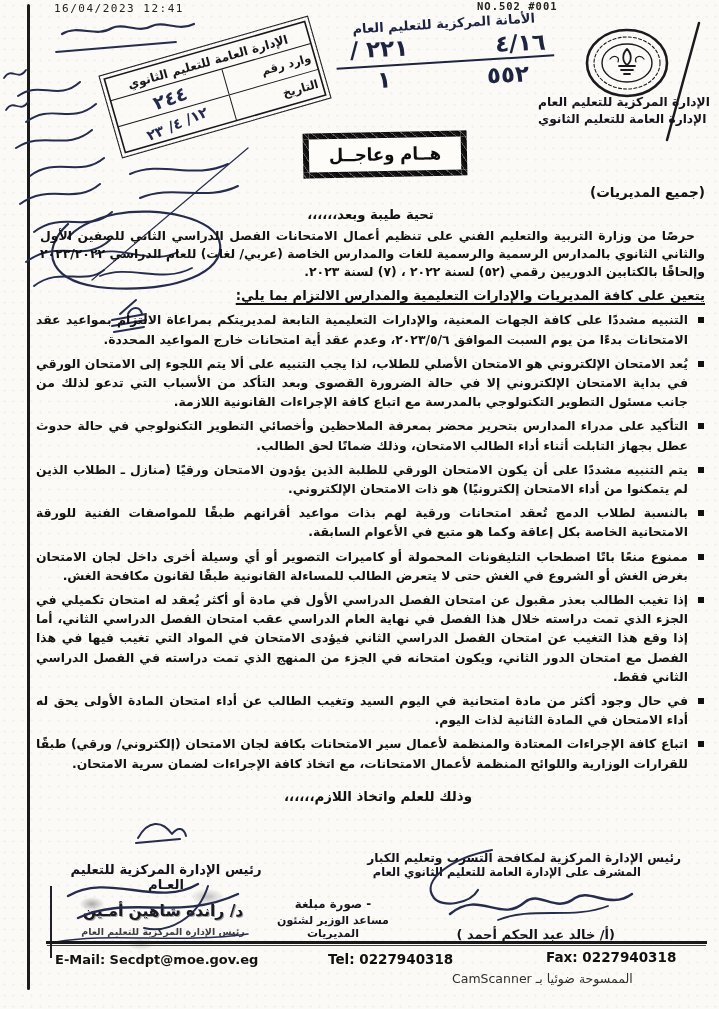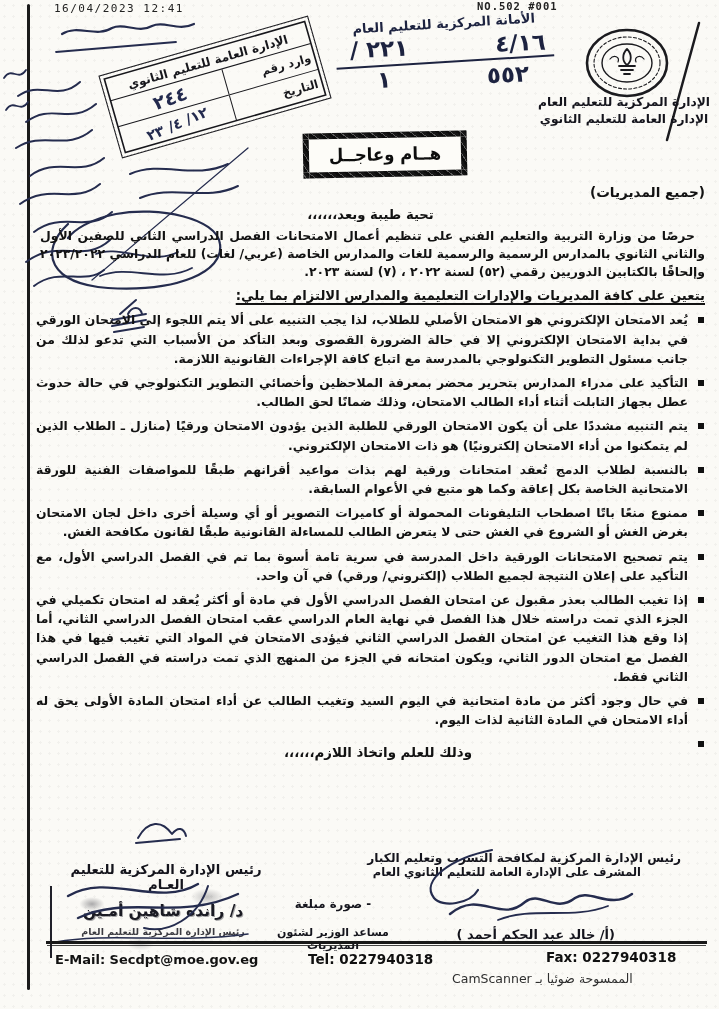--- a/index.html
+++ b/index.html
@@ -15,21 +15,21 @@
     background-size:9px 11px;
     color:#161616;
   }
   .mono{font-family:"DejaVu Sans Mono",monospace;}
   
   .edge-left{position:absolute;left:27px;top:4px;width:3px;height:986px;background:#1b1b1b;border-radius:2px;}
   
   .fax-dt{position:absolute;left:54px;top:2px;font-size:11px;font-weight:normal;letter-spacing:1.5px;color:#222;}
   .fax-pg{position:absolute;left:477px;top:0;font-size:10.5px;font-weight:bold;letter-spacing:1px;color:#222;}
   
-  .letterhead{position:absolute;left:538px;top:94px;width:172px;text-align:center;font-weight:bold;font-size:12.2px;line-height:17px;color:#14141c;}
+  .letterhead{position:absolute;left:538px;top:94px;width:172px;text-align:left;font-weight:bold;font-size:12.2px;line-height:17px;color:#14141c;}
   
   .registry{position:absolute;left:336px;top:16px;width:218px;transform:rotate(-2.5deg);color:#1d2340;}
   .reg-title{font-weight:bold;font-size:13px;text-align:center;transform:rotate(-1deg);}
   .reg-nums{display:flex;justify-content:space-between;align-items:flex-end;font-size:23px;font-weight:bold;padding:2px 8px 0 14px;}
   .reg-rule{height:0;border-top:2.5px solid #1d2340;margin-top:2px;transform:rotate(-1deg);}
   .reg-serialrow{display:flex;justify-content:space-between;font-size:23px;font-weight:bold;padding:1px 26px 0 40px;}
   
   .inc-stamp{
     position:absolute;left:106px;top:44px;width:216px;
     transform:rotate(-16deg);transform-origin:center;
@@ -73,25 +73,25 @@
   .sig-left-heading{position:absolute;left:58px;top:862px;width:216px;direction:rtl;text-align:center;font-size:13.2px;font-weight:bold;color:#14141c;}
   .stamp-left{position:absolute;left:50px;top:886px;width:222px;height:72px;direction:rtl;color:#1a1a22;border-left:2px solid #20202a;}
   .stamp-left::before{content:"";position:absolute;inset:0;background:
      radial-gradient(18px 10px at 18% 25%, rgba(20,20,30,.35), transparent 70%),
      radial-gradient(24px 12px at 70% 15%, rgba(20,20,30,.25), transparent 70%),
      radial-gradient(20px 10px at 40% 80%, rgba(20,20,30,.18), transparent 70%);}
   .stamp-name{font-size:15.5px;font-weight:bold;text-align:center;margin-top:16px;letter-spacing:1px;text-shadow:1px 1px 0 rgba(40,40,50,.4);}
   .stamp-title{font-size:9.5px;font-weight:bold;text-align:center;margin-top:6px;opacity:.85;}
   .cc-note{position:absolute;left:260px;top:897px;width:146px;direction:rtl;text-align:center;color:#15151d;}
   .cc-1{font-size:11.8px;font-weight:bold;}
-  .cc-2{font-size:11px;font-weight:bold;margin-top:15px;}
+  .cc-2{font-size:11px;font-weight:bold;margin-top:3px;}
   
   .footer-line{position:absolute;left:46px;right:12px;top:941px;height:2.5px;background:#191919;box-shadow:0 3px 0 -1px rgba(25,25,25,.8);}
   .f-email{position:absolute;left:55px;top:952px;font-size:13px;font-weight:bold;color:#121212;}
-  .f-tel{position:absolute;left:308px;top:951px;font-size:13.5px;font-weight:bold;color:#101010;}
+  .f-tel{position:absolute;left:328px;top:951px;font-size:13.5px;font-weight:bold;color:#101010;}
   .f-fax{position:absolute;left:546px;top:949px;font-size:13.5px;font-weight:bold;color:#101010;}
   .camscanner{position:absolute;left:452px;top:971px;font-size:12.5px;color:#2e2e2e;direction:rtl;}
   
   svg{position:absolute;overflow:visible;}
   .ink{stroke:#252c4e;fill:none;stroke-linecap:round;stroke-linejoin:round;}
   .blk{stroke:#1b1b1f;fill:none;stroke-linecap:round;}
 </style>
 </head>
 <body>
 
@@ -161,20 +161,24 @@
   </div>
 
   <div class="letter-body">
     <div class="addressee-row">
       <span>(جميع المديريات)</span>
     </div>
     <div class="greeting">تحية طيبة وبعد،،،،،،</div>
     <p class="intro">حرصًا من وزارة التربية والتعليم الفني على تنظيم أعمال الامتحانات الفصل الدراسي الثاني للصفين الأول والثاني الثانوي بالمدارس الرسمية والرسمية للغات والمدارس الخاصة (عربي/ لغات) للعام الدراسي ٢٠٢٣/٢٠٢٢ وإلحاقًا بالكتابين الدوريين رقمي (٥٢) لسنة ٢٠٢٢ ، (٧) لسنة ٢٠٢٣.</p>
     <div class="directive-heading">يتعين على كافة المديريات والإدارات التعليمية والمدارس الالتزام بما يلي:</div>
     <div class="directives">
+    <div class="directive">
+      <span class="bullet-sq"></span>
+      <span class="directive-text">التنبيه مشددًا على كافة الجهات المعنية، والإدارات التعليمية التابعة لمديريتكم بمراعاة الالتزام بمواعيد عقد الامتحانات بدءًا من يوم السبت الموافق ٢٠٢٣/٥/٦، وعدم عقد أية امتحانات خارج المواعيد المحددة.</span>
+    </div>
 
     <div class="directive">
       <span class="bullet-sq"></span>
       <span class="directive-text">يُعد الامتحان الإلكتروني هو الامتحان الأصلي للطلاب، لذا يجب التنبيه على ألا يتم اللجوء إلى الامتحان الورقي في بداية الامتحان الإلكتروني إلا في حالة الضرورة القصوى وبعد التأكد من الأسباب التي تدعو لذلك من جانب مسئول التطوير التكنولوجي بالمدرسة مع اتباع كافة الإجراءات القانونية اللازمة.</span>
     </div>
 
     <div class="directive">
       <span class="bullet-sq"></span>
       <span class="directive-text">التأكيد على مدراء المدارس بتحرير محضر بمعرفة الملاحظين وأخصائي التطوير التكنولوجي في حالة حدوث عطل بجهاز التابلت أثناء أداء الطالب الامتحان، وذلك ضمانًا لحق الطالب.</span>
     </div>
@@ -189,35 +193,35 @@
       <span class="directive-text">بالنسبة لطلاب الدمج تُعقد امتحانات ورقية لهم بذات مواعيد أقرانهم طبقًا للمواصفات الفنية للورقة الامتحانية الخاصة بكل إعاقة وكما هو متبع في الأعوام السابقة.</span>
     </div>
 
     <div class="directive">
       <span class="bullet-sq"></span>
       <span class="directive-text">ممنوع منعًا باتًا اصطحاب التليفونات المحمولة أو كاميرات التصوير أو أي وسيلة أخرى داخل لجان الامتحان بغرض الغش أو الشروع في الغش حتى لا يتعرض الطالب للمساءلة القانونية طبقًا لقانون مكافحة الغش.</span>
     </div>
 
     <div class="directive">
       <span class="bullet-sq"></span>
-      <span class="directive-text">يتم تصحيح الامتحانات الورقية داخل المدرسة في سرية تامة أسوة بما تم في الفصل الدراسي الأول، مع التأكيد على إعلان النتيجة لجميع الطلاب (إلكتروني/ ورقي) في آن واحد.</span>
     </div>
 
     <div class="directive">
       <span class="bullet-sq"></span>
       <span class="directive-text">إذا تغيب الطالب بعذر مقبول عن امتحان الفصل الدراسي الأول في مادة أو أكثر يُعقد له امتحان تكميلي في الجزء الذي تمت دراسته خلال هذا الفصل في نهاية العام الدراسي عقب امتحان الفصل الدراسي الثاني، أما إذا وقع هذا التغيب عن امتحان الفصل الدراسي الثاني فيؤدى الامتحان في المواد التي تغيب فيها في هذا الفصل مع امتحان الدور الثاني، ويكون امتحانه في الجزء من المنهج الذي تمت دراسته في الفصل الدراسي الثاني فقط.</span>
     </div>
 
     <div class="directive">
       <span class="bullet-sq"></span>
       <span class="directive-text">في حال وجود أكثر من مادة امتحانية في اليوم السيد وتغيب الطالب عن أداء امتحان المادة الأولى يحق له أداء الامتحان في المادة الثانية لذات اليوم.</span>
     </div>
 
     <div class="directive">
       <span class="bullet-sq"></span>
+      <span class="directive-text">اتباع كافة الإجراءات المعتادة والمنظمة لأعمال سير الامتحانات بكافة لجان الامتحان (إلكتروني/ ورقي) طبقًا للقرارات الوزارية واللوائح المنظمة لأعمال الامتحانات، مع اتخاذ كافة الإجراءات لضمان سرية الامتحان.</span>
     </div>
   </div>
     <div class="closing">وذلك للعلم واتخاذ اللازم،،،،،،</div>
   </div>
 
   <svg style="left:128px;top:812px;" width="62" height="36">
     <path class="ink" stroke-width="2" d="M10,26 C20,8 34,8 44,22 C50,14 56,16 58,24 M8,31 L52,27"></path>
   </svg>
 
   <div class="sig-right">

